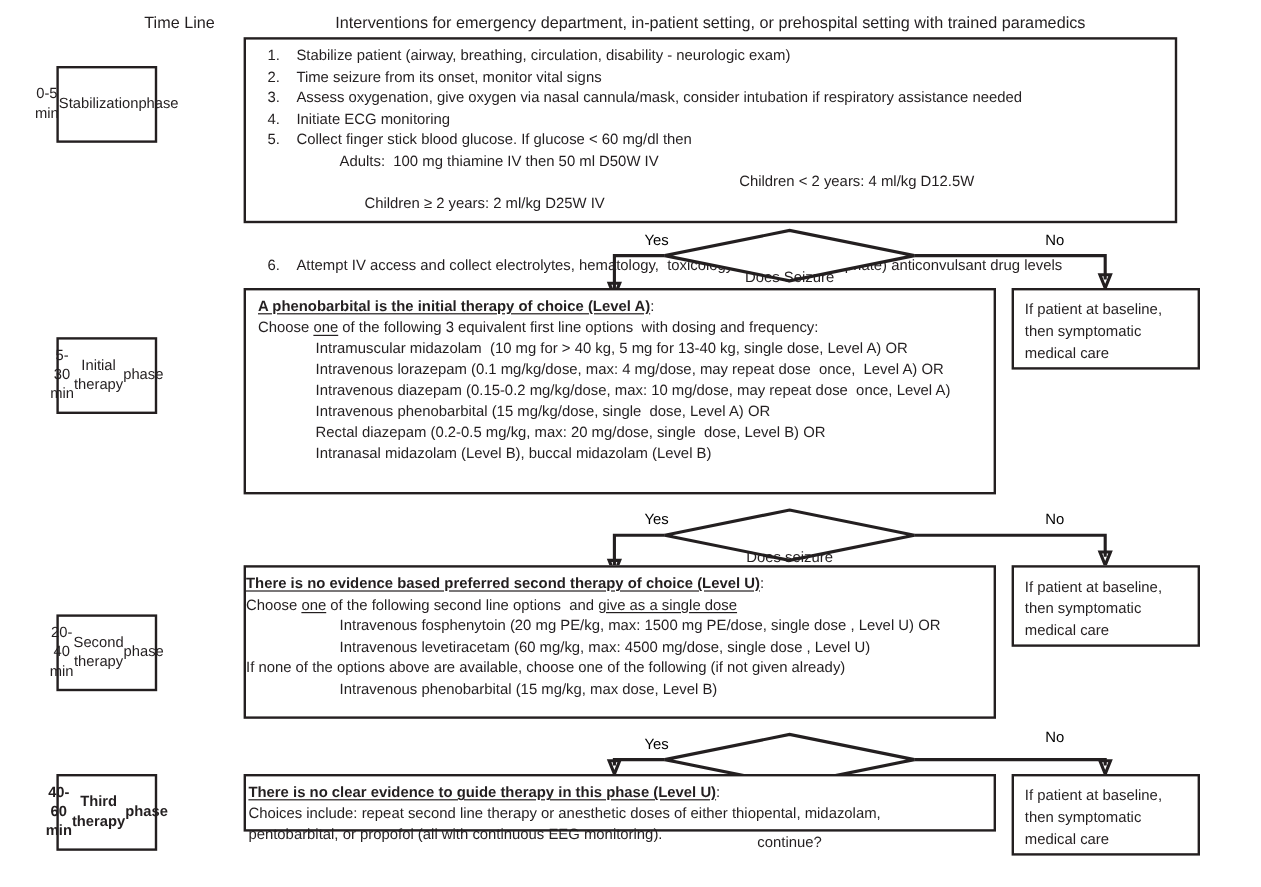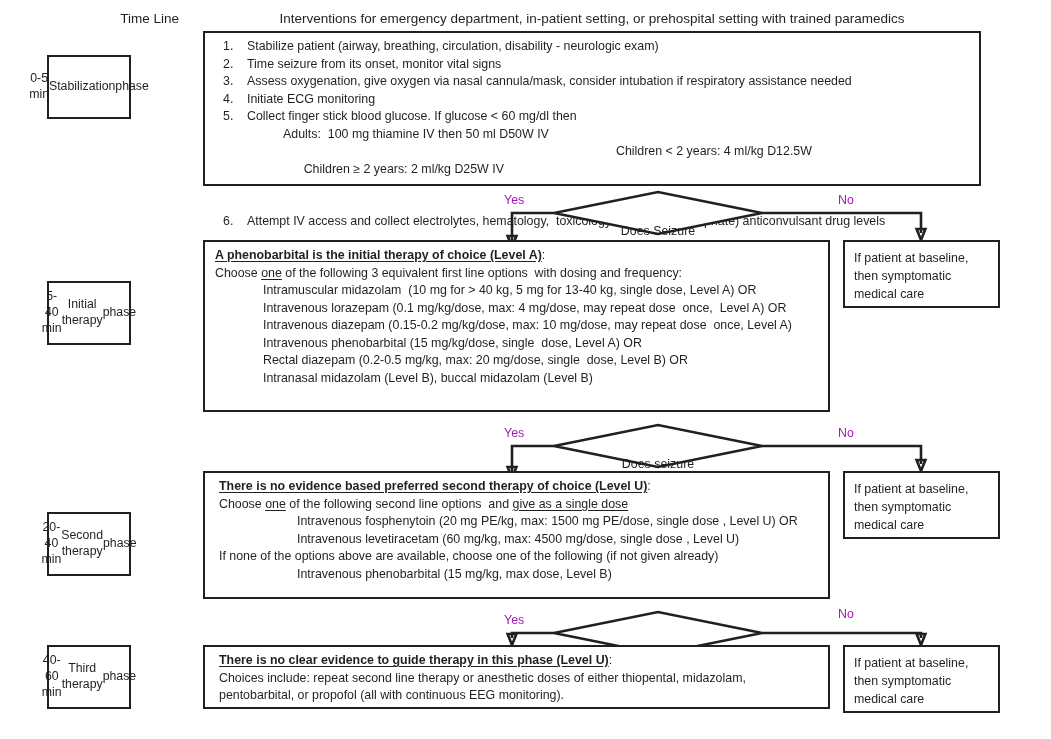--- a/index.html
+++ b/index.html
@@ -77,53 +77,54 @@
     position: absolute;
     font-size: 12.4px;
     line-height: 1.35;
     text-align: center;
     color: #231f20;
     white-space: pre;
   }
   .branch-label {
     position: absolute;
     font-size: 12.4px;
-    color: #a21caf;
+    color: #000000;
     white-space: nowrap;
+    margin-left: 33px;
   }
   .conn { position: absolute; overflow: visible; }
   .conn line, .conn path { stroke: #231f20; stroke-width: 2.6; fill: none; }
 </style>
 </head>
 <body>
 
 <div id="canvas">
 
   <div class="abs hdr" style="left:47px; top:11px; width:132px; text-align:right;">Time Line</div>
   <div class="abs hdr" style="left:203px; top:11px; width:778px; text-align:center;">Interventions for emergency department, in-patient setting, or prehospital setting with trained paramedics</div>
 
   <div class="box tl-box" style="left:47px; top:55px; width:84px; height:64px;">
     <span>0-5 min</span>
     <span>Stabilization</span>
     <span>phase</span>
   </div>
 
   <div class="box tl-box" style="left:47px; top:281px; width:84px; height:64px;">
-    <span>5-40 min</span>
+    <span>5-30 min</span>
     <span>Initial therapy</span>
     <span>phase</span>
   </div>
 
   <div class="box tl-box" style="left:47px; top:512px; width:84px; height:64px;">
     <span>20-40 min</span>
     <span>Second therapy</span>
     <span>phase</span>
   </div>
 
-  <div class="box tl-box" style="left:47px; top:645px; width:84px; height:64px;">
+  <div class="box tl-box" style="left:47px; top:645px; width:84px; height:64px;font-weight:bold;">
     <span>40-60 min</span>
     <span>Third therapy</span>
     <span>phase</span>
   </div>
 
   <div class="box content-box" style="left:203px; top:31px; width:778px; height:155px;">
     <div class="numrow">
       <span class="num">1.</span>
       <span class="txt">Stabilize patient (airway, breathing, circulation, disability - neurologic exam)</span>
     </div>
@@ -198,21 +199,21 @@
   <svg class="diamond-svg" style="left:554px; top:425px; width:208px; height:42px;">
     <polygon points="0,21 104,0 208,21 104,42" fill="#ffffff" stroke="#231f20" stroke-width="2.6"></polygon>
   </svg>
   <div class="dtext" style="left:554px; top:423px; width:208px;">
     <span class="ln">Does seizure</span>
     <span class="ln">continue?</span>
   </div>
   <div class="branch-label" style="left:504px; top:426px;">Yes</div>
   <div class="branch-label" style="left:838px; top:426px;">No</div>
 
-  <div class="box content-box" style="left:203px; top:471px; width:627px; height:128px; padding-left:14px;">
+  <div class="box content-box" style="left:203px; top:471px; width:627px; height:128px; padding-left:0;">
     <div class="ln"><span class="bold-u">There is no evidence based preferred second therapy of choice (Level U)</span><span>:</span></div>
     <div class="ln"><span>Choose </span><u>one</u><span> of the following second line options  and </span><u>give as a single dose</u></div>
     <div class="ln indent-opt2">Intravenous fosphenytoin (20 mg PE/kg, max: 1500 mg PE/dose, single dose , Level U) OR</div>
     <div class="ln indent-opt2">Intravenous levetiracetam (60 mg/kg, max: 4500 mg/dose, single dose , Level U)</div>
     <div class="ln">If none of the options above are available, choose one of the following (if not given already)</div>
     <div class="ln indent-opt2">Intravenous phenobarbital (15 mg/kg, max dose, Level B)</div>
   </div>
 
   <div class="box side-box" style="left:843px; top:471px; width:157px; height:68px;">
     <span class="ln">If patient at baseline,</span>
@@ -229,21 +230,21 @@
   <svg class="diamond-svg" style="left:554px; top:612px; width:208px; height:42px;">
     <polygon points="0,21 104,0 208,21 104,42" fill="#ffffff" stroke="#231f20" stroke-width="2.6"></polygon>
   </svg>
   <div class="dtext" style="left:554px; top:610px; width:208px;">
     <span class="ln">Does seizure</span>
     <span class="ln">continue?</span>
   </div>
   <div class="branch-label" style="left:504px; top:613px;">Yes</div>
   <div class="branch-label" style="left:838px; top:607px;">No</div>
 
-  <div class="box content-box" style="left:203px; top:645px; width:627px; height:64px; padding-left:14px;">
+  <div class="box content-box" style="left:203px; top:645px; width:627px; height:48px; padding-left:2px;">
     <div class="ln"><span class="bold-u">There is no clear evidence to guide therapy in this phase (Level U)</span><span>:</span></div>
     <div class="ln">Choices include: repeat second line therapy or anesthetic doses of either thiopental, midazolam,</div>
     <div class="ln">pentobarbital, or propofol (all with continuous EEG monitoring).</div>
   </div>
 
   <div class="box side-box" style="left:843px; top:645px; width:157px; height:68px;">
     <span class="ln">If patient at baseline,</span>
     <span class="ln">then symptomatic</span>
     <span class="ln">medical care</span>
   </div>

